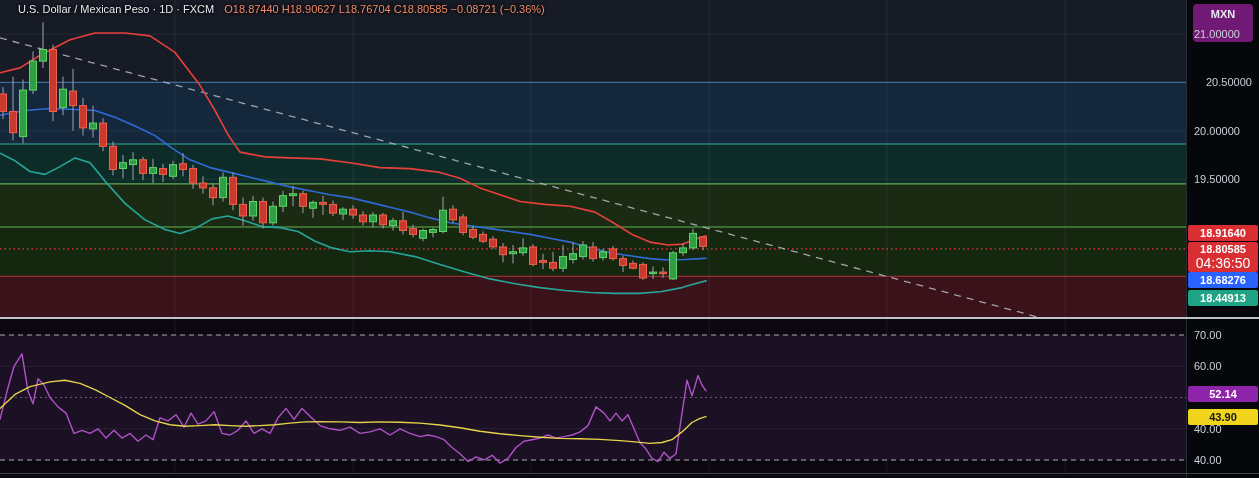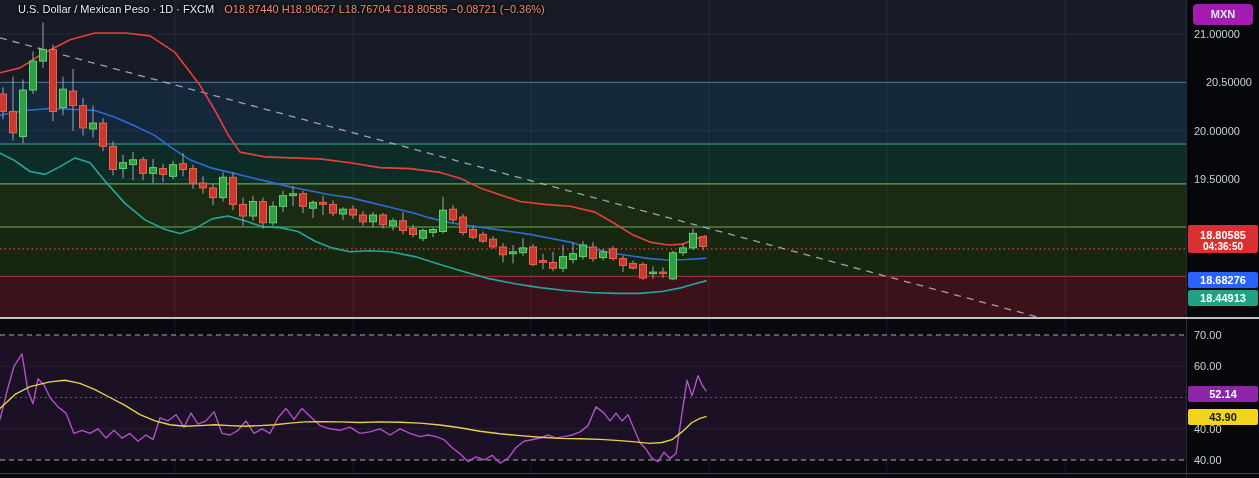--- a/index.html
+++ b/index.html
@@ -26,24 +26,24 @@
         border-left:1px solid #262b36;z-index:4;}
   .tick{position:absolute;left:7px;font-size:11px;color:#cdd0d9;}
   .badge{position:absolute;left:1px;width:70px;color:#fff;font-size:11px;font-weight:bold;
          text-align:center;border-radius:2px;z-index:6;}
   .badge.red{background:#d92f32;}
   .badge.blue{background:#2962ff;}
   .badge.teal{background:#1fa385;}
   .badge.purple{background:#8e24aa;}
   .badge.yellow{background:#f0d41e;color:#15161a;}
   .badge .line1{display:block;padding-top:1px;}
-  .badge .line2{display:block;font-size:10px;font-weight:bold;padding-bottom:1px;}
+  .badge .line2{display:block;font-size:14px;font-weight:normal;padding-bottom:1px;}
   .one-line{height:16px;line-height:16px;}
-  .mxn-btn{position:absolute;left:6px;top:4px;width:60px;height:21px;line-height:21px;
-           background:#a21caf;border-radius:4px;color:#e6e8ee;font-size:11px;font-weight:bold;
+  .mxn-btn{position:absolute;left:6px;top:4px;width:60px;height:38px;line-height:21px;
+           background:#701a75;border-radius:4px;color:#e6e8ee;font-size:11px;font-weight:bold;
            text-align:center;cursor:pointer;}
   .sep-bottom{position:absolute;left:0;top:473px;width:1259px;height:1px;background:#3f434c;z-index:7;}
   .sep-panes{position:absolute;left:0;top:317px;width:1259px;height:2px;background:#dfe1e8;opacity:.85;z-index:7;}
 </style>
 </head>
 <body>
 
 <div class="app">
 
   <svg class="chart-svg" id="chart" width="1186" height="478">
@@ -248,21 +248,21 @@
         <div class="tick" style="top: 173.2px;">19.50000</div>
         <div class="tick" style="top: 329px;">70.00</div>
         <div class="tick" style="top: 360.25px;">60.00</div>
         <div class="tick" style="top: 422.75px;">40.00</div>
         <div class="tick" style="top: 454px;">40.00</div>
       </div>
 
     <div class="badge red one-line" style="top:225px;">
       <span>18.91640</span>
     </div>
-    <div class="badge red" style="top:228px;">
+    <div class="badge red" style="top:242px;">
       <span class="line1">18.80585</span>
       <span class="line2">04:36:50</span>
     </div>
     <div class="badge blue one-line" style="top:272px;">
       <span>18.68276</span>
     </div>
     <div class="badge teal one-line" style="top:290px;">
       <span>18.44913</span>
     </div>
     <div class="badge purple one-line" style="top:386px;">

